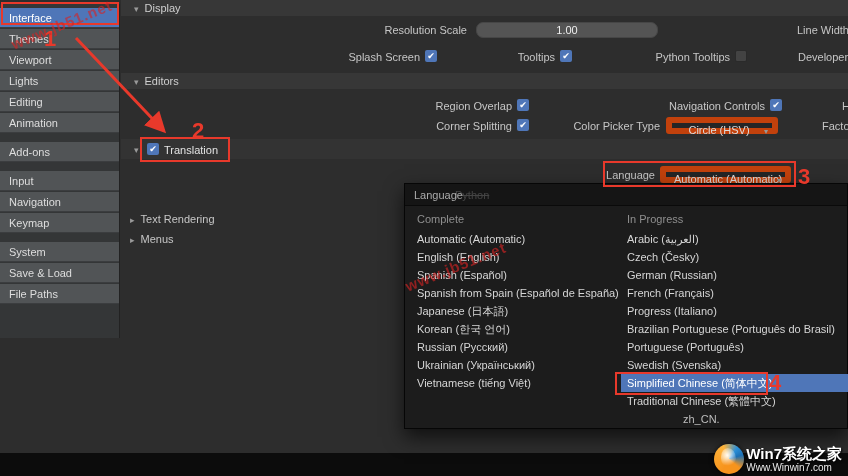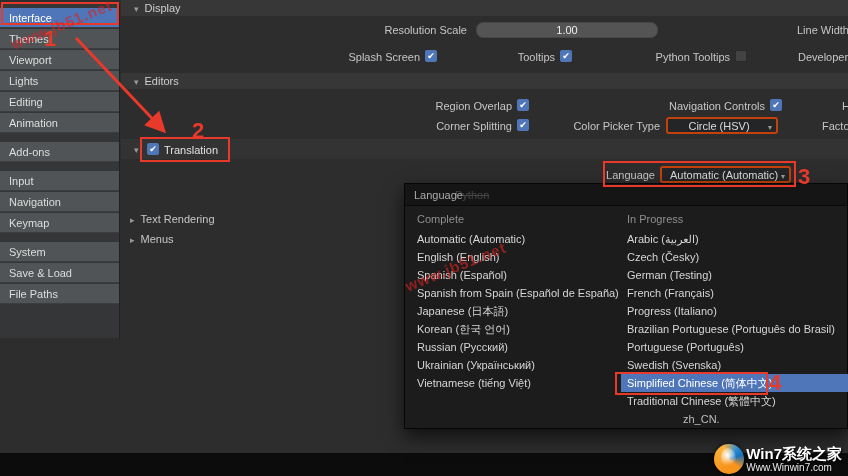--- a/index.html
+++ b/index.html
@@ -12,21 +12,21 @@
   .side-item.active{background:#4f76b8;color:#fff}
   
   .band{position:absolute;left:121px;right:0;height:16px;line-height:16px;background:#373737;
         color:#cfcfcf;padding-left:13px;white-space:nowrap}
   .tri{color:#9a9a9a;font-size:9px;margin-right:6px;display:inline-block}
   
   .lbl{position:absolute;color:#c6c6c6;white-space:nowrap}
   .r{text-align:right}
   .field{position:absolute;background:#545454;border:1px solid #464646;border-radius:7px;
          text-align:center;color:#eee;height:16px;line-height:14px}
-  .dd{position:absolute;background:#242526;border:2px solid #c2410c;border-radius:3px;
+  .dd{position:absolute;background:#242526;border:6px solid #c2410c;border-radius:3px;
       text-align:center;color:#dcdcdc;height:17px;line-height:15px;padding:0 14px 0 8px;white-space:nowrap}
   .chev{position:absolute;right:4px;top:1px;font-size:8px;color:#999}
   .cb{position:absolute;width:12px;height:12px;border-radius:2px;background:#4f76b8;color:#fff;
       font-size:9px;line-height:12px;text-align:center;cursor:pointer}
   .cb.off{background:#434343;border:1px solid #2a2a2a;color:transparent}
   
   .menu{position:absolute;left:404px;top:183px;width:444px;height:246px;background:#1c1c1c;
         border:1px solid #060606;box-shadow:0 8px 18px rgba(0,0,0,.65);z-index:5}
   .menu-head{position:absolute;left:0;top:0;right:0;height:22px;background:#151515;border-bottom:1px solid #0a0a0a}
   .menu-title{position:absolute;left:9px;top:5px;color:#ababab}
@@ -138,21 +138,21 @@
     <div class="mi">Japanese (日本語)</div>
     <div class="mi">Korean (한국 언어)</div>
     <div class="mi">Russian (Русский)</div>
     <div class="mi">Ukrainian (Український)</div>
     <div class="mi">Vietnamese (tiếng Việt)</div>
   </div>
 
   <div class="col" style="left:216px;width:228px">
     <div class="mi">Arabic (العربية)</div>
     <div class="mi">Czech (Česky)</div>
-    <div class="mi">German (Testing)</div>
+    <div class="mi">German (Russian)</div>
     <div class="mi">French (Français)</div>
     <div class="mi">Progress (Italiano)</div>
     <div class="mi">Brazilian Portuguese (Português do Brasil)</div>
     <div class="mi">Portuguese (Português)</div>
     <div class="mi">Swedish (Svenska)</div>
     <div class="mi sel">Simplified Chinese (简体中文)</div>
     <div class="mi">Traditional Chinese (繁體中文)</div>
     <div class="mi indent">zh_CN.</div>
   </div>
 </div>

